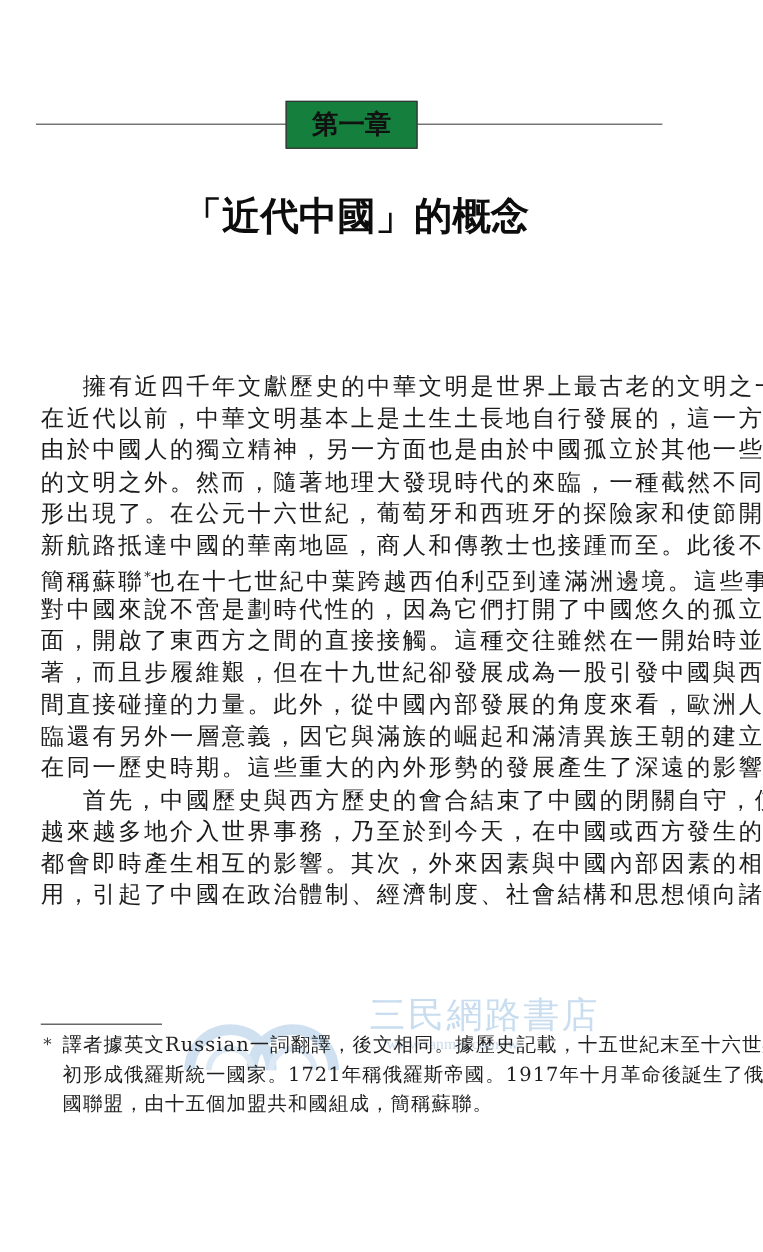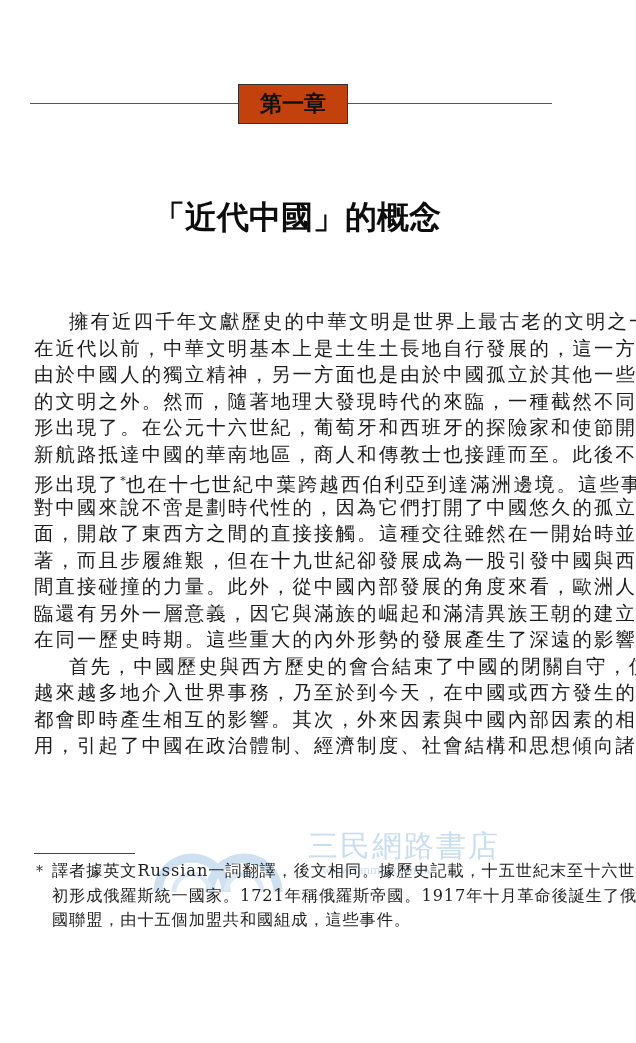--- a/index.html
+++ b/index.html
@@ -30,43 +30,42 @@
     height: 1px;
     background: #555555;
   }
   .chapter-box {
     position: absolute;
     left: 238px;
     top: 84px;
     width: 108px;
     height: 38px;
     border: 1px solid #333333;
-    background: #c2410c;
+    background: #15803d;
     display: flex;
     align-items: center;
     justify-content: center;
     font-family: "DejaVu Serif", "Liberation Serif", serif;
     font-weight: bold;
     font-size: 22px;
     letter-spacing: 0px;
     color: #111111;
   }
   .chapter-title {
     position: absolute;
     left: 0;
     top: 160px;
     width: 594px;
     text-align: center;
-    font-family: Liberation Mono, monospace;
+    font-family: Liberation Sans, sans-serif;
     font-weight: bold;
     font-size: 32px;
     line-height: 40px;
     color: #0d0d0d;
     letter-spacing: 0px;
-    margin-top: 40px;
   }
   
   .body-text {
     position: absolute;
     left: 34px;
     top: 309px;
     width: 520px;
   }
   .line {
     height: 26.5px;
@@ -161,21 +160,21 @@
   </div>
   <div class="chapter-title">「近代中國」的概念</div>
 
   <div class="body-text">
     <div class="line indent">擁有近四千年文獻歷史的中華文明是世界上最古老的文明之一。</div>
     <div class="line">在近代以前，中華文明基本上是土生土長地自行發展的，這一方面是</div>
     <div class="line">由於中國人的獨立精神，另一方面也是由於中國孤立於其他一些重大</div>
     <div class="line">的文明之外。然而，隨著地理大發現時代的來臨，一種截然不同的情</div>
     <div class="line">形出現了。在公元十六世紀，葡萄牙和西班牙的探險家和使節開始經</div>
     <div class="line">新航路抵達中國的華南地區，商人和傳教士也接踵而至。此後不久，</div>
-    <div class="line"><span>形出現了</span><sup class="fn-mark">*</sup><span>也在十七世紀中葉跨越西伯利亞到達滿洲邊境。這些事件</span></div>
+    <div class="line"><span>簡稱蘇聯</span><sup class="fn-mark">*</sup><span>也在十七世紀中葉跨越西伯利亞到達滿洲邊境。這些事件</span></div>
     <div class="line">對中國來說不啻是劃時代性的，因為它們打開了中國悠久的孤立局</div>
     <div class="line">面，開啟了東西方之間的直接接觸。這種交往雖然在一開始時並不顯</div>
     <div class="line">著，而且步履維艱，但在十九世紀卻發展成為一股引發中國與西方之</div>
     <div class="line">間直接碰撞的力量。此外，從中國內部發展的角度來看，歐洲人的來</div>
     <div class="line">臨還有另外一層意義，因它與滿族的崛起和滿清異族王朝的建立發生</div>
     <div class="line">在同一歷史時期。這些重大的內外形勢的發展產生了深遠的影響，使</div>
     <div class="line indent">首先，中國歷史與西方歷史的會合結束了中國的閉關自守，使它</div>
     <div class="line">越來越多地介入世界事務，乃至於到今天，在中國或西方發生的事情</div>
     <div class="line">都會即時產生相互的影響。其次，外來因素與中國內部因素的相互作</div>
     <div class="line">用，引起了中國在政治體制、經濟制度、社會結構和思想傾向諸方面</div>
@@ -196,16 +195,16 @@
     <div class="wm-url">www.sanmin.com.tw</div>
   </div>
 
   <div class="footnote-rule"></div>
   <div class="footnote">
     <div class="fn-line">
       <span class="fn-asterisk">*</span>
       <span>譯者據英文Russian一詞翻譯，後文相同。據歷史記載，十五世紀末至十六世紀</span>
     </div>
     <div class="fn-line">初形成俄羅斯統一國家。1721年稱俄羅斯帝國。1917年十月革命後誕生了俄羅</div>
-    <div class="fn-line">國聯盟，由十五個加盟共和國組成，這些事件。</div>
+    <div class="fn-line">國聯盟，由十五個加盟共和國組成，簡稱蘇聯。</div>
   </div>
 
 </div>
 
 </body></html>

